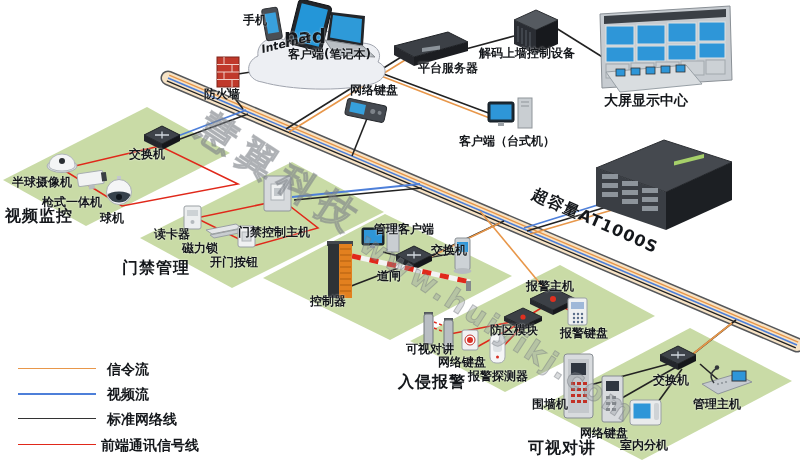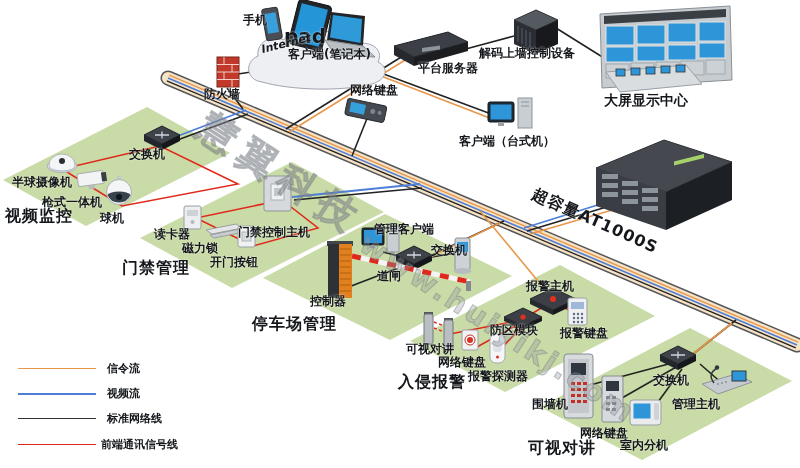--- a/index.html
+++ b/index.html
@@ -9,21 +9,21 @@
   .lbl{position:absolute;font-size:12px;font-weight:bold;color:#14171b;line-height:1.05;
        white-space:nowrap;text-shadow:0 0 2px rgba(255,255,255,.85)}
   .title{font-size:16px;letter-spacing:1px}
   .italic{font-style:italic;font-size:11px;transform:rotate(-14deg)}
   .rot24{transform:rotate(24deg);transform-origin:0 0;font-size:16px;letter-spacing:1px}
   .wm{position:absolute;font-weight:bold;color:rgba(148,152,158,.34);
       -webkit-text-stroke:1px rgba(118,122,128,.45);transform-origin:0 0;pointer-events:none}
   #wm1{left:216px;top:102px;font-size:38px;letter-spacing:9px;transform:rotate(33deg)}
   #wm2{left:372px;top:226px;font-size:29px;letter-spacing:3px;transform:rotate(33deg)}
   .legend-line{position:absolute;width:78px;height:0;border-top:2px solid #333}
-  .legend-lbl{position:absolute;font-size:11px;font-weight:bold;color:#14171b;white-space:nowrap}
+  .legend-lbl{position:absolute;font-size:14px;font-weight:bold;color:#14171b;white-space:nowrap}
 </style>
 </head>
 <body>
 
 <div id="stage">
 
 <svg id="net" width="800" height="468" viewBox="0 0 800 468">
 
   <g>
     <polygon points="147,107 230,153 86,226 3,180" fill="#c9dba6"></polygon>
@@ -382,32 +382,31 @@
 <div class="lbl" style="left:238px;top:226px">门禁控制主机</div>
 <div class="lbl" style="left:154px;top:228px">读卡器</div>
 <div class="lbl" style="left:182px;top:242px">磁力锁</div>
 <div class="lbl" style="left:210px;top:256px">开门按钮</div>
 <div class="lbl title" style="left:122px;top:260px">门禁管理</div>
 
 <div class="lbl" style="left:374px;top:223px">管理客户端</div>
 <div class="lbl" style="left:431px;top:244px">交换机</div>
 <div class="lbl" style="left:377px;top:270px">道闸</div>
 <div class="lbl" style="left:310px;top:295px">控制器</div>
-<div class="lbl title" style="left:252px;top:316px">停车场管理</div>
 
 <div class="lbl" style="left:526px;top:280px">报警主机</div>
 <div class="lbl" style="left:490px;top:324px">防区模块</div>
 <div class="lbl" style="left:560px;top:327px">报警键盘</div>
 <div class="lbl" style="left:406px;top:343px">可视对讲</div>
 <div class="lbl" style="left:438px;top:356px">网络键盘</div>
 <div class="lbl" style="left:468px;top:370px">报警探测器</div>
 <div class="lbl title" style="left:398px;top:374px">入侵报警</div>
 
 <div class="lbl" style="left:653px;top:374px">交换机</div>
-<div class="lbl" style="left:672px;top:398px">管理主机</div>
+<div class="lbl" style="left:693px;top:398px">管理主机</div>
 <div class="lbl" style="left:532px;top:398px">围墙机</div>
 <div class="lbl" style="left:580px;top:427px">网络键盘</div>
 <div class="lbl" style="left:620px;top:439px">室内分机</div>
 <div class="lbl title" style="left:528px;top:440px">可视对讲</div>
 
 <div>
   <div class="legend-line" style="left: 18px; top: 368px; border-top-width: 1.5px; border-top-color: rgb(232, 151, 74);"></div>
   <div class="legend-lbl" style="left:107px;top:361px">信令流</div>
   <div class="legend-line" style="left: 18px; top: 393px; border-top-color: rgb(77, 127, 217);"></div>
   <div class="legend-lbl" style="left:107px;top:386px">视频流</div>

